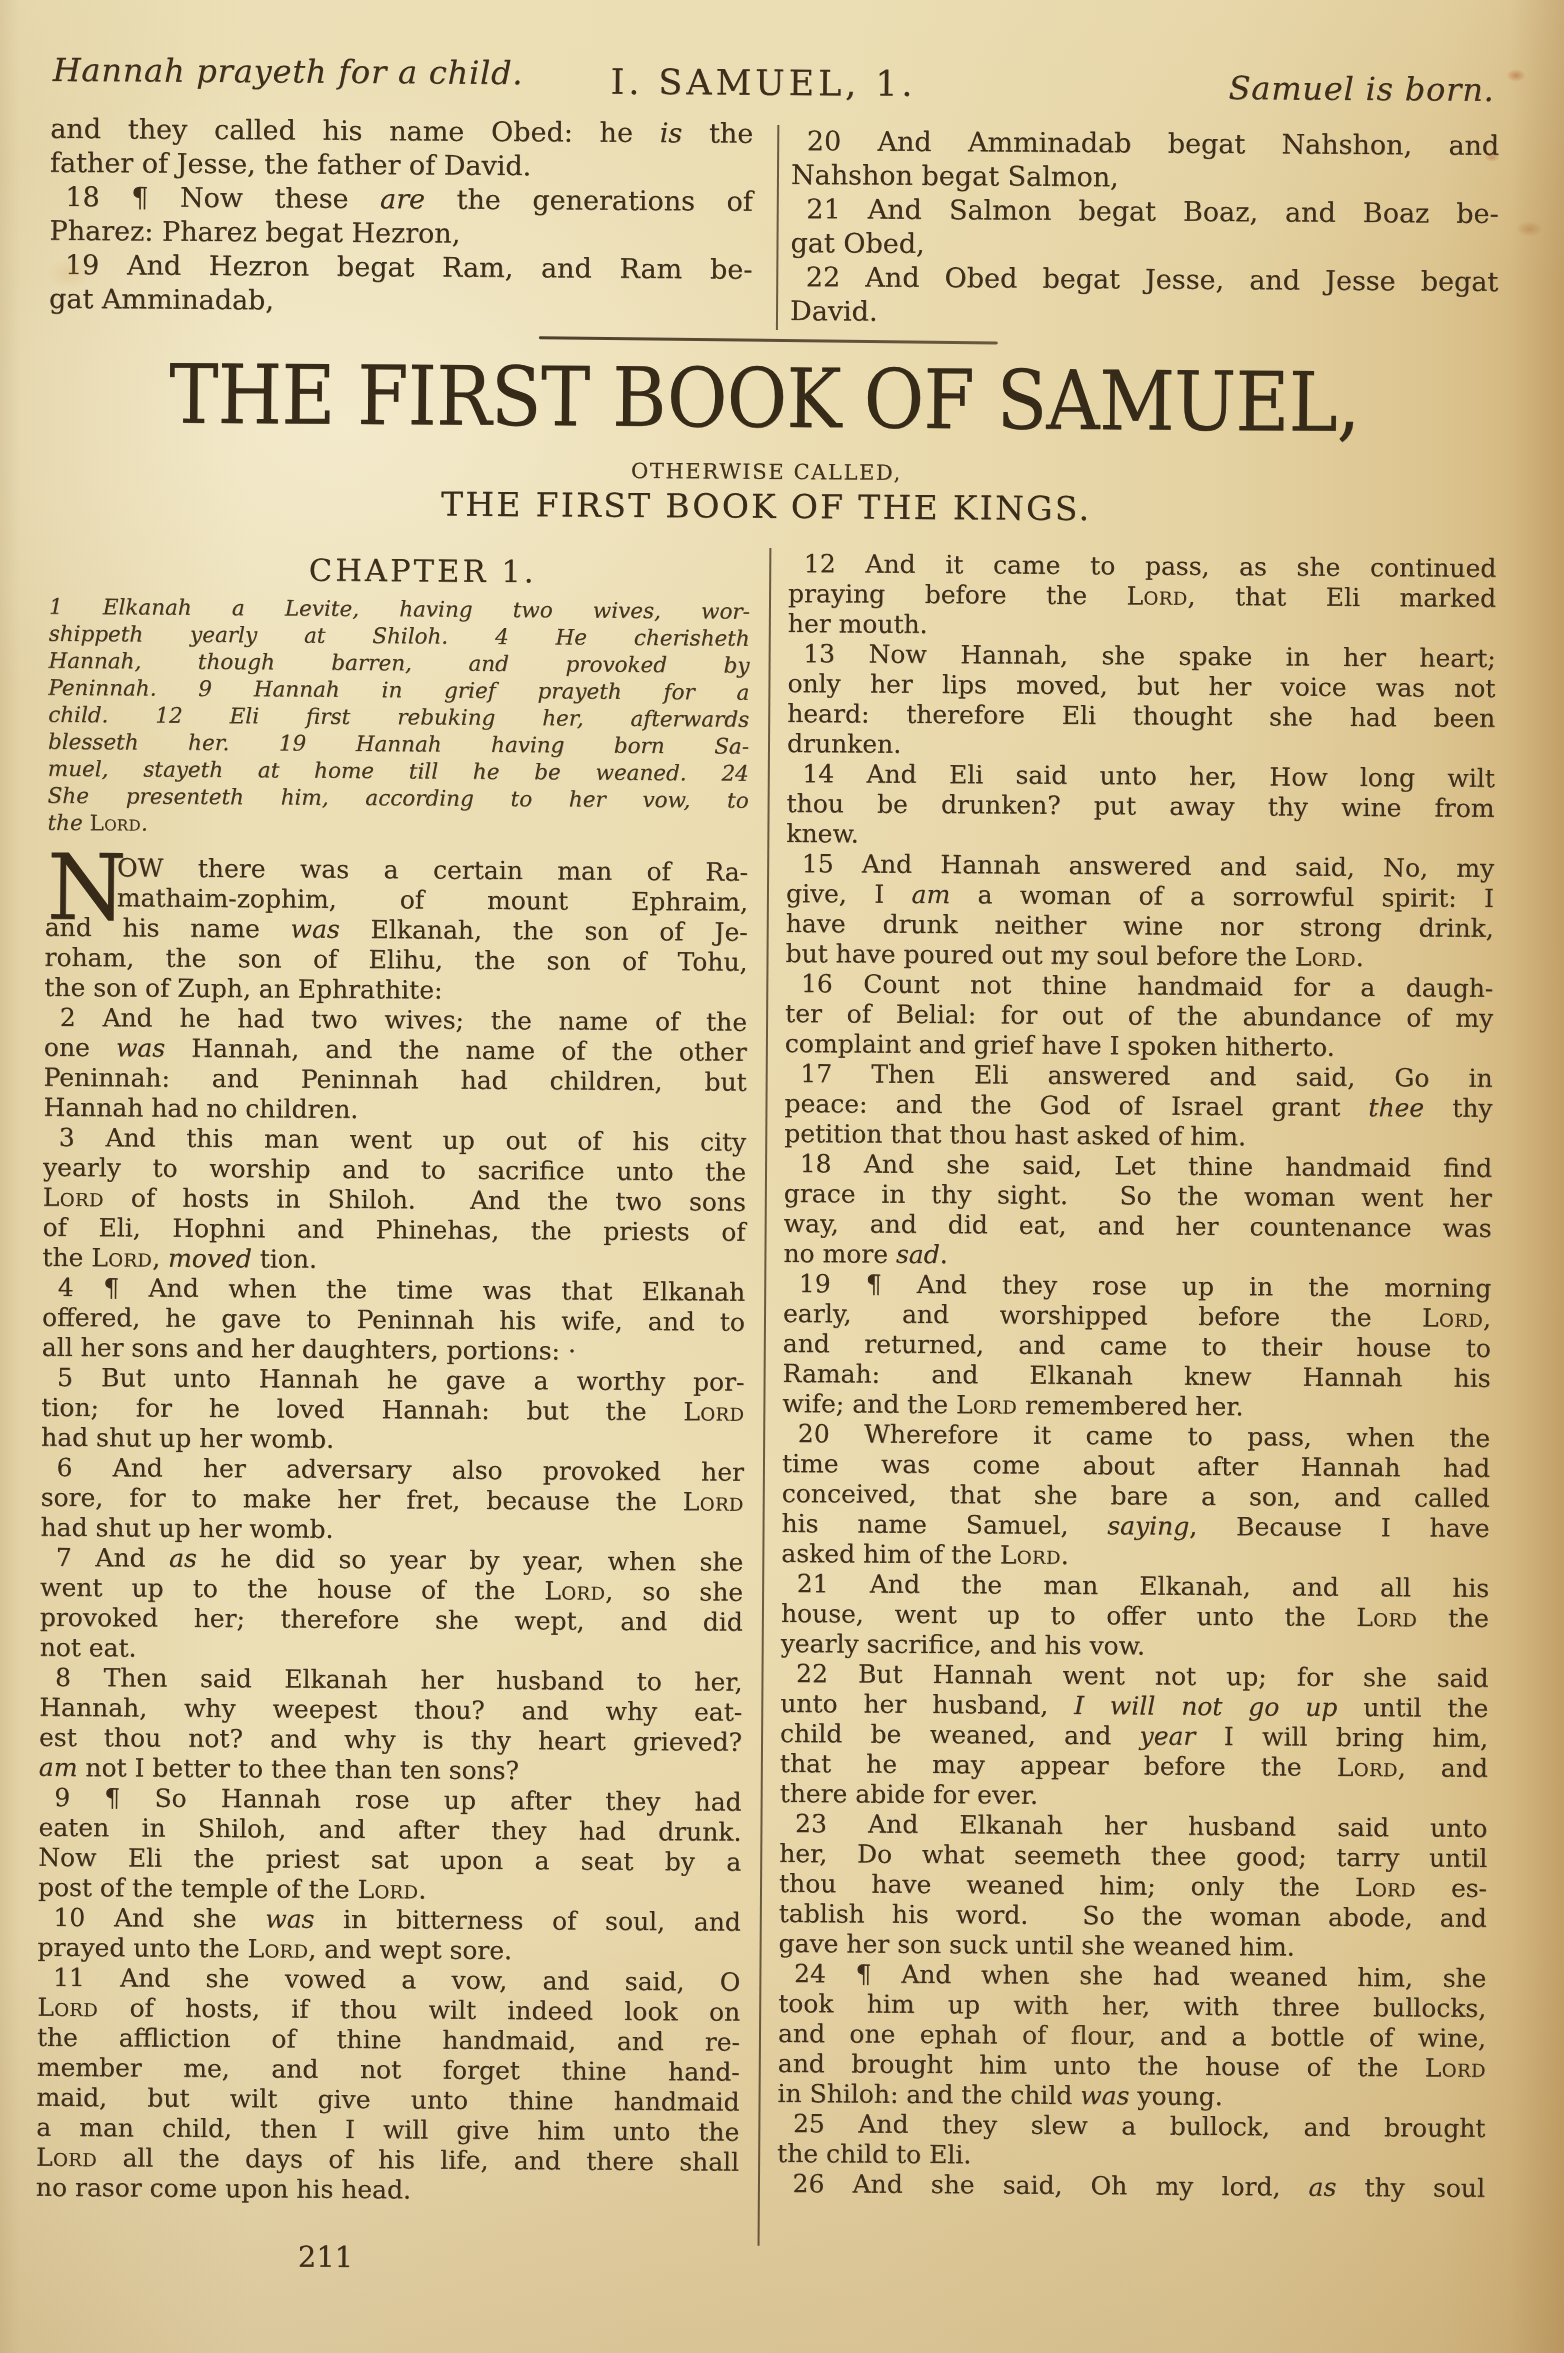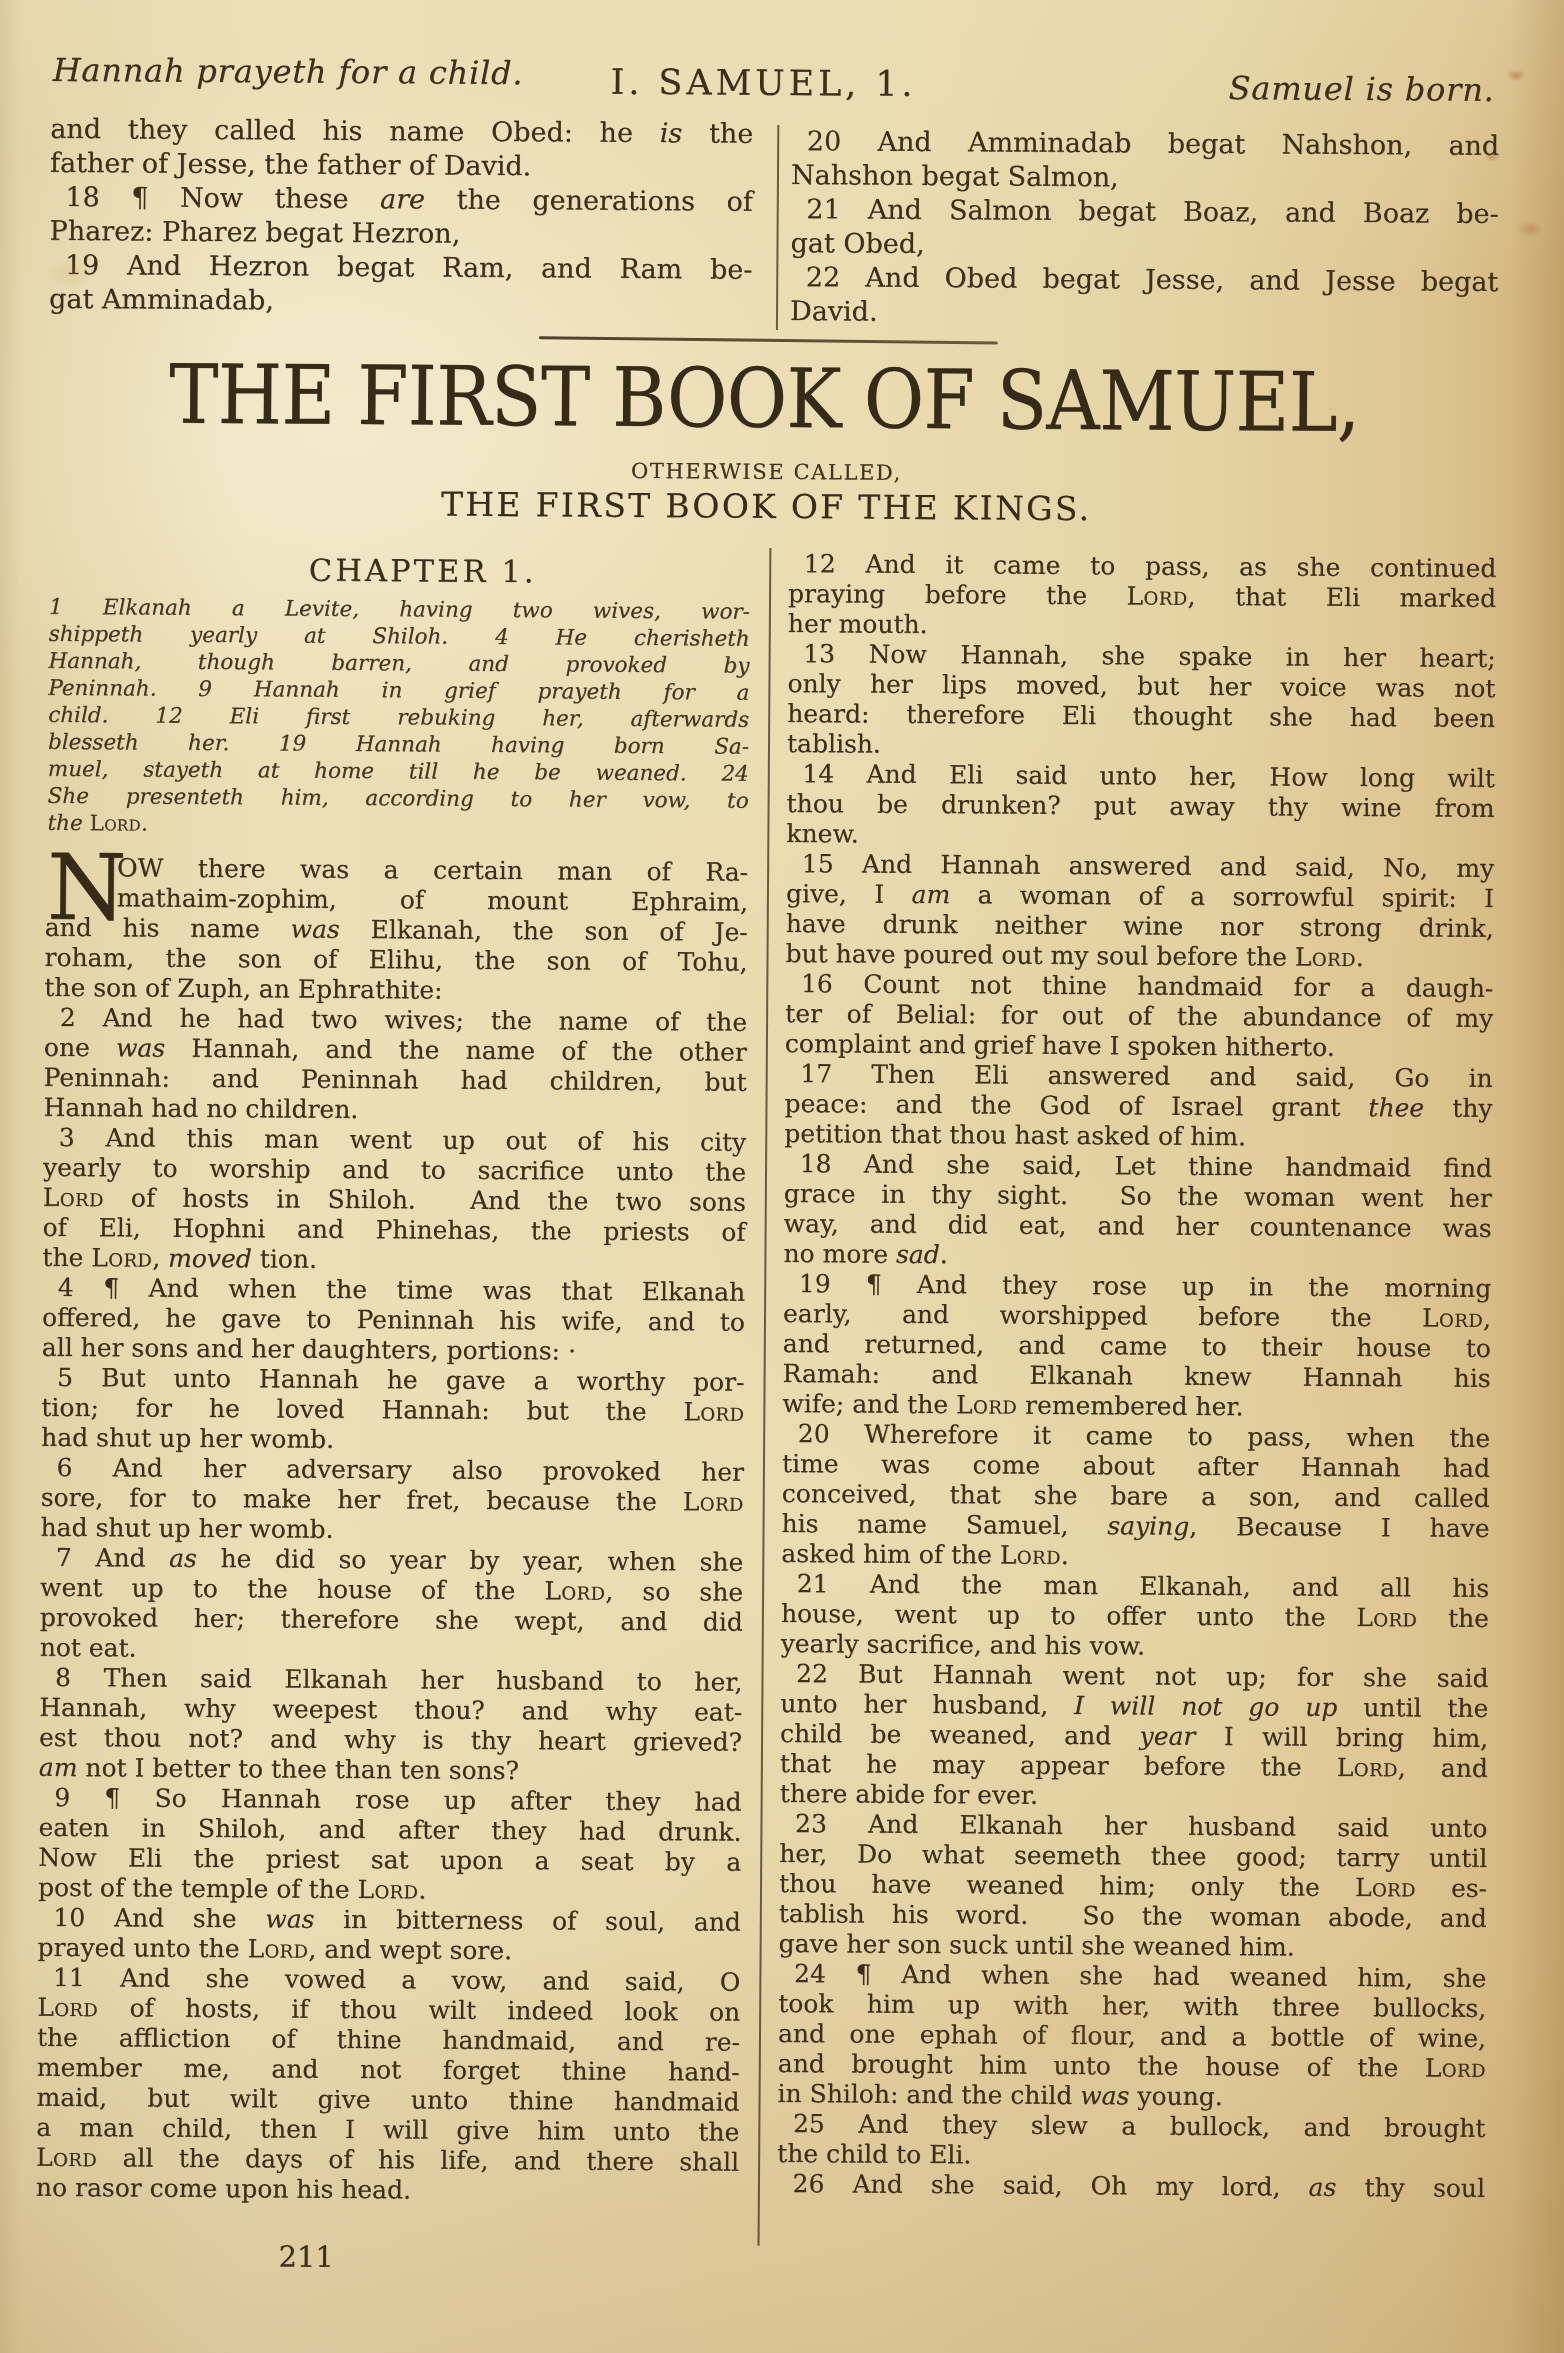--- a/index.html
+++ b/index.html
@@ -65,21 +65,21 @@
   .line{text-align:justify;text-align-last:justify;}
   .line.nj{text-align-last:left;}
   .line.vs{text-indent:15.6px;}
   .line.dcpad{padding-left:72px;}
   .i{font-style:italic;}
   .sc{font-variant:small-caps;font-style:normal;letter-spacing:0.4px;}
 
   .dropcap{position:absolute;left:45px;top:847px;font-size:91px;line-height:1;
     color:#382a18;text-shadow:0.5px 0.5px 0.6px rgba(56,42,24,0.5);}
 
-  .pgnum{position:absolute;left:286px;top:2243px;width:94px;text-align:left;font-size:29px;}
+  .pgnum{position:absolute;left:286px;top:2243px;width:94px;text-align:center;font-size:29px;}
 </style>
 </head>
 <body>
 
 <div class="page">
   <div class="sheet">
 
     <div class="hdr-left ink">Hannah prayeth for a child.</div>
     <div class="hdr-center ink">I. SAMUEL, 1.</div>
     <div class="hdr-right ink">Samuel is born.</div>
@@ -171,21 +171,21 @@
         <div class="line"><span class="sc">Lord</span><span> all the days of his life, and there shall</span></div>
         <div class="line nj"><span>no rasor come upon his head.</span></div>
       </div>
     <div class="col rgt ink">
         <div class="line vs"><span>12 And it came to pass, as she continued</span></div>
         <div class="line"><span>praying before the </span><span class="sc">Lord</span><span>, that Eli marked</span></div>
         <div class="line nj"><span>her mouth.</span></div>
         <div class="line vs"><span>13 Now Hannah, she spake in her heart;</span></div>
         <div class="line"><span>only her lips moved, but her voice was not</span></div>
         <div class="line"><span>heard: therefore Eli thought she had been</span></div>
-        <div class="line nj"><span>tablish.</span></div>
+        <div class="line nj"><span>drunken.</span></div>
         <div class="line vs"><span>14 And Eli said unto her, How long wilt</span></div>
         <div class="line"><span>thou be drunken? put away thy wine from</span></div>
         <div class="line nj"><span>knew.</span></div>
         <div class="line vs"><span>15 And Hannah answered and said, No, my</span></div>
         <div class="line"><span>give, I </span><span class="i">am</span><span> a woman of a sorrowful spirit: I</span></div>
         <div class="line"><span>have drunk neither wine nor strong drink,</span></div>
         <div class="line nj"><span>but have poured out my soul before the </span><span class="sc">Lord</span><span>.</span></div>
         <div class="line vs"><span>16 Count not thine handmaid for a daugh-</span></div>
         <div class="line"><span>ter of Belial: for out of the abundance of my</span></div>
         <div class="line nj"><span>complaint and grief have I spoken hitherto.</span></div>

